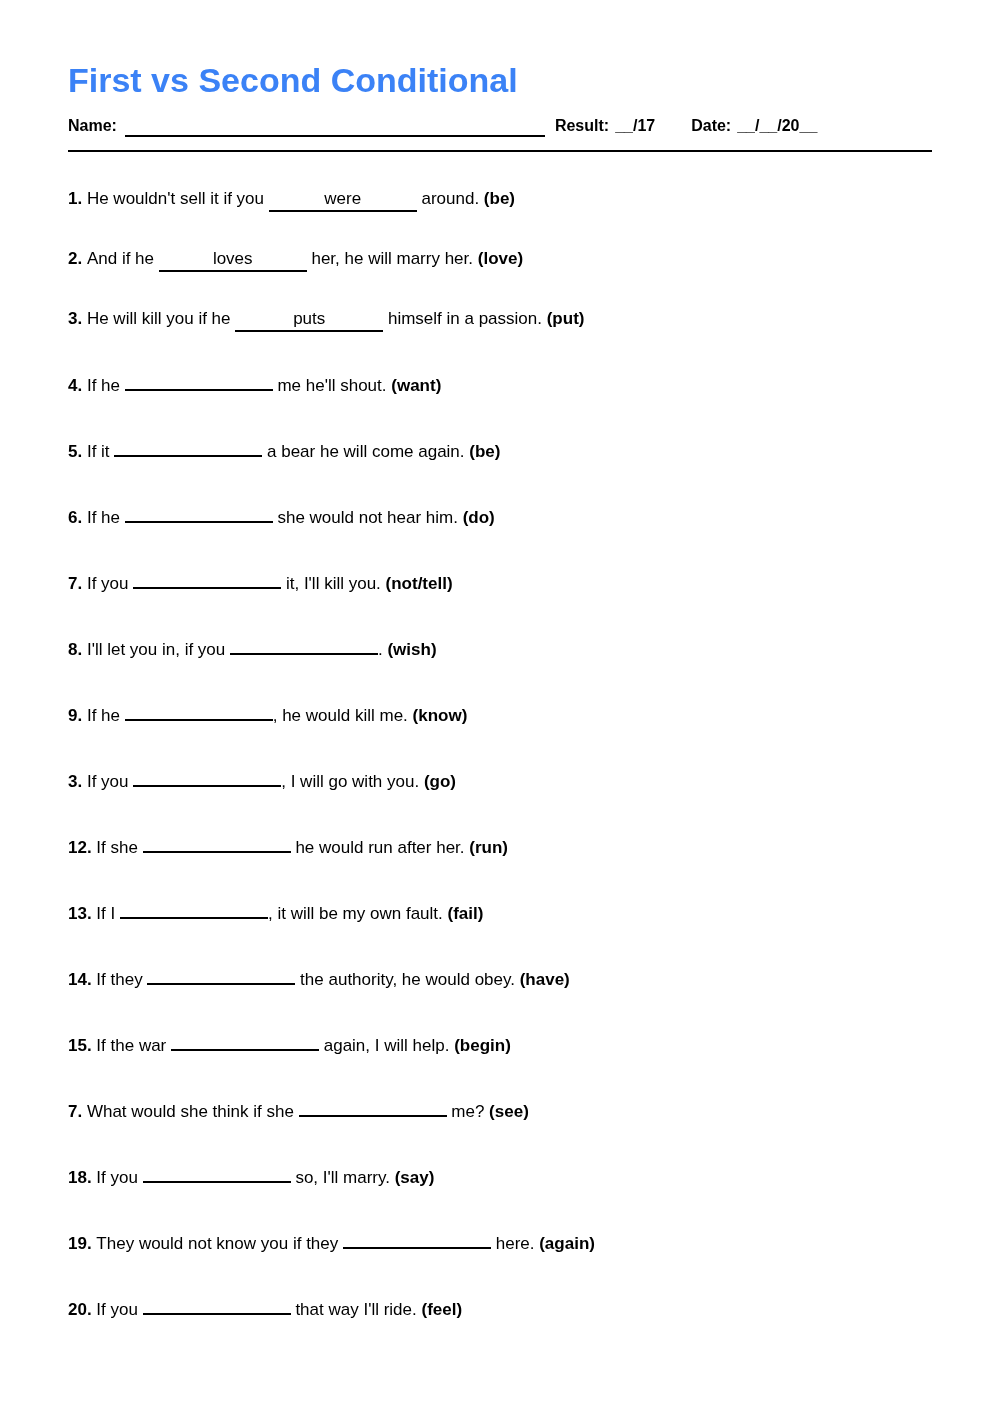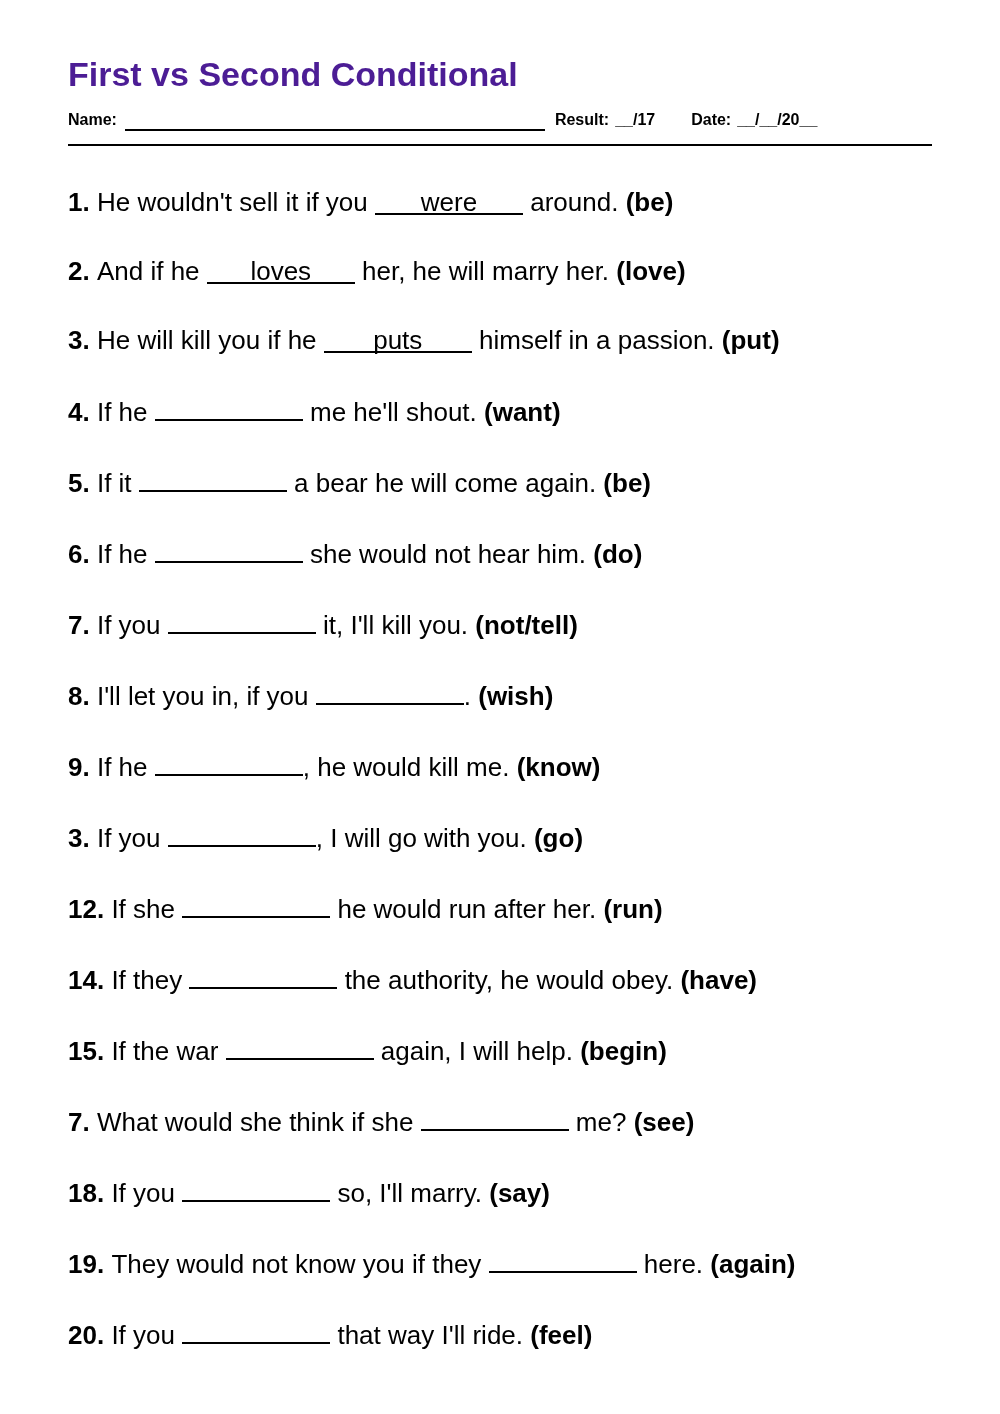--- a/index.html
+++ b/index.html
@@ -10,23 +10,23 @@
     font-family: "Liberation Sans", sans-serif;
     color: #000000;
     position: relative;
   }
   .page {
     padding: 44px 68px 30px 68px;
   }
   h1.title {
     font-size: 34px;
     font-weight: bold;
-    margin: 11px 0 14px 0;
+    margin: 17px 0 14px 0;
     letter-spacing: 0px;
-    color: #4c1d95;
+    color: #3b82f6;
   }
   .header-row {
     display: flex;
     align-items: flex-end;
     font-size: 16px;
     line-height: 24px;
     white-space: nowrap;
   }
   .hlabel { font-weight: bold; }
   .hvalue { font-weight: bold; margin-left: 6px; }
@@ -38,23 +38,23 @@
     max-width: 420px;
   }
   .spacer { width: 36px; }
   hr.header-divider {
     border: none;
     border-top: 2px solid #000;
     margin: 12px 0 0 0;
   }
   .questions { margin-top: 8px; }
   .q {
-    font-size: 26px;
+    font-size: 17px;
     line-height: 24px;
-    margin-top: 44px;
+    margin-top: 35px;
     white-space: normal;
   }
   .qnum { font-weight: bold; }
   .qhint { font-weight: bold; }
   .blank {
     display: inline-block;
     min-width: 148px;
     border-bottom: 2px solid #000;
     text-align: center;
     line-height: 22px;
@@ -87,20 +87,21 @@
       <div class="q"><span class="qnum">2. </span><span>And if he </span><span class="blank">loves</span><span> her, he will marry her. </span><span class="qhint">(love)</span></div>
       <div class="q"><span class="qnum">3. </span><span>He will kill you if he </span><span class="blank">puts</span><span> himself in a passion. </span><span class="qhint">(put)</span></div>
       <div class="q"><span class="qnum">4. </span><span>If he </span><span class="blank"></span><span> me he'll shout. </span><span class="qhint">(want)</span></div>
       <div class="q"><span class="qnum">5. </span><span>If it </span><span class="blank"></span><span> a bear he will come again. </span><span class="qhint">(be)</span></div>
       <div class="q"><span class="qnum">6. </span><span>If he </span><span class="blank"></span><span> she would not hear him. </span><span class="qhint">(do)</span></div>
       <div class="q"><span class="qnum">7. </span><span>If you </span><span class="blank"></span><span> it, I'll kill you. </span><span class="qhint">(not/tell)</span></div>
       <div class="q"><span class="qnum">8. </span><span>I'll let you in, if you </span><span class="blank"></span><span>. </span><span class="qhint">(wish)</span></div>
       <div class="q"><span class="qnum">9. </span><span>If he </span><span class="blank"></span><span>, he would kill me. </span><span class="qhint">(know)</span></div>
       <div class="q"><span class="qnum">3. </span><span>If you </span><span class="blank"></span><span>, I will go with you. </span><span class="qhint">(go)</span></div>
       <div class="q"><span class="qnum">12. </span><span>If she </span><span class="blank"></span><span> he would run after her. </span><span class="qhint">(run)</span></div>
+      <div class="q"><span class="qnum">13. </span><span>If I </span><span class="blank"></span><span>, it will be my own fault. </span><span class="qhint">(fail)</span></div>
       <div class="q"><span class="qnum">14. </span><span>If they </span><span class="blank"></span><span> the authority, he would obey. </span><span class="qhint">(have)</span></div>
       <div class="q"><span class="qnum">15. </span><span>If the war </span><span class="blank"></span><span> again, I will help. </span><span class="qhint">(begin)</span></div>
       <div class="q"><span class="qnum">7. </span><span>What would she think if she </span><span class="blank"></span><span> me? </span><span class="qhint">(see)</span></div>
       <div class="q"><span class="qnum">18. </span><span>If you </span><span class="blank"></span><span> so, I'll marry. </span><span class="qhint">(say)</span></div>
       <div class="q"><span class="qnum">19. </span><span>They would not know you if they </span><span class="blank"></span><span> here. </span><span class="qhint">(again)</span></div>
       <div class="q"><span class="qnum">20. </span><span>If you </span><span class="blank"></span><span> that way I'll ride. </span><span class="qhint">(feel)</span></div>
     </div>
 
 </div>
 

